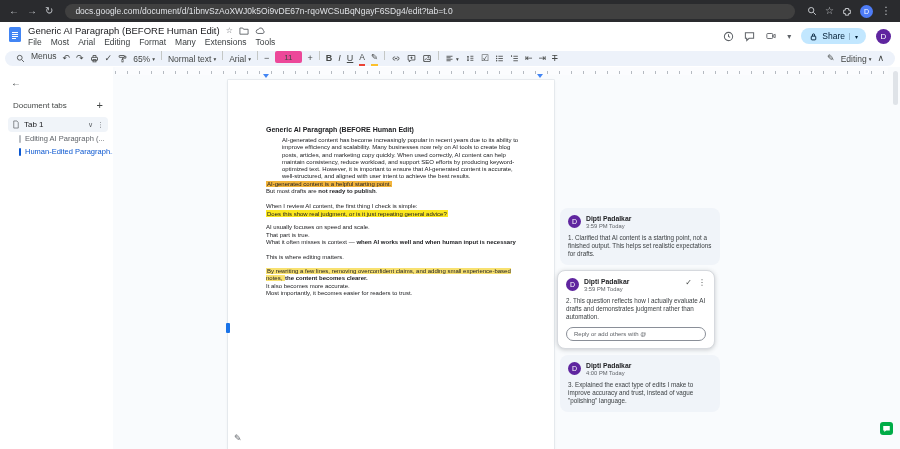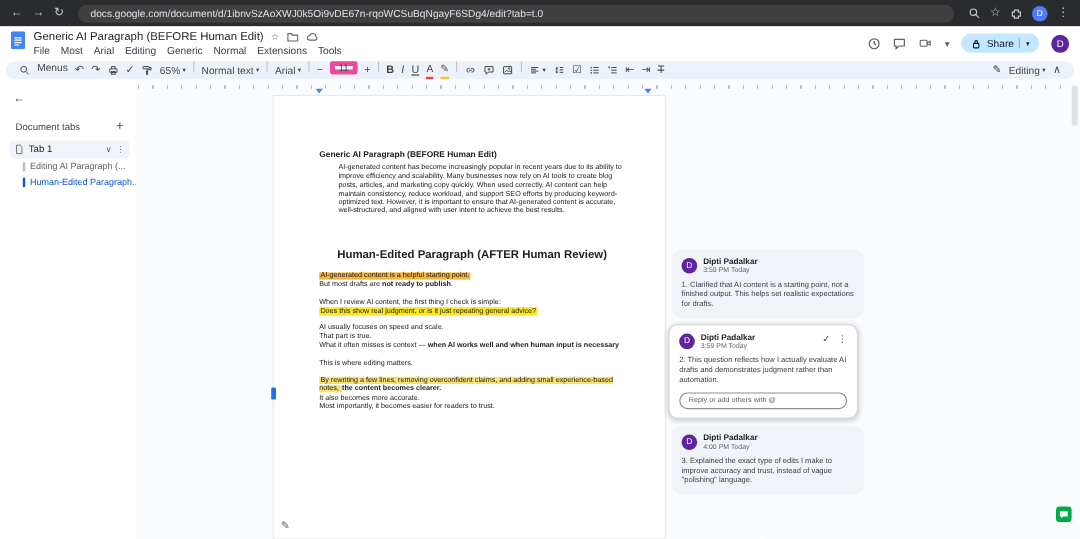--- a/index.html
+++ b/index.html
@@ -26,21 +26,21 @@
   .share{display:flex;align-items:center;gap:4px;background:#c2e7ff;border-radius:10px;height:16px;padding:0 8px;font-size:8.5px;color:#001d35;}
   .sharechev{border-left:1px solid rgba(0,29,53,.25);padding-left:5px;font-size:6px;}
   .davatar{width:15px;height:15px;border-radius:50%;background:#5f259f;color:#fff;font-size:8px;display:flex;align-items:center;justify-content:center;}
 
   
   .toolbar{position:absolute;top:51px;left:5px;right:5px;height:15px;background:#edf2fa;border-radius:999px;display:flex;gap:6px;padding:0 11px;font-size:8.5px;color:#444746;}
   .ticon{display:inline-flex;align-items:center;font-size:9px;color:#444746;line-height:1;}
   .tsep{width:1px;height:9px;background:#c4c7c5;flex:none;}
   .tdrop{display:inline-flex;align-items:center;gap:2px;white-space:nowrap;}
   .tchev{font-size:5.5px;color:#444746;}
-  .sizebox{border:4px solid #ec4899;border-radius:2px;padding:0 3px;font-size:8px;height:11px;display:inline-flex;align-items:center;background:#fff0;}
+  .sizebox{border:6px solid #ec4899;border-radius:2px;padding:0 3px;font-size:8px;height:11px;display:inline-flex;align-items:center;background:#fff0;}
   .tbold{font-weight:bold;}
   .tital{font-style:italic;}
   .tund{text-decoration:underline;}
   .tcolor{border-bottom:2px solid #ea4335;line-height:1;font-size:8.5px;}
   .thl{border-bottom:2px solid #fbc02d;line-height:1;font-size:8.5px;}
   .tclear{text-decoration:line-through;}
   .tright{margin-left:auto;display:flex;align-items:center;gap:6px;}
   svg.tsvg{stroke:#444746;fill:none;stroke-width:1.1;}
 
   
@@ -145,22 +145,22 @@
           <svg class="gic" width="11" height="9" viewBox="0 0 13 10">
               <path d="M3.5 8.5a2.3 2.3 0 1 1 .4-4.6 3 3 0 0 1 5.8.9 2 2 0 0 1-.3 3.7z"></path>
             </svg>
         </span>
       </div>
       <div class="menurow">
         <span>File</span>
         <span>Most</span>
         <span>Arial</span>
         <span>Editing</span>
-        <span>Generic</span>
-        <span>Normal</span>
+        <span>Format</span>
+        <span>Many</span>
         <span>Extensions</span>
         <span>Tools</span>
       </div>
     </div>
     <div class="hright">
       <span class="hicon">
         <svg class="gic" width="11" height="11" viewBox="0 0 12 12">
             <circle cx="6" cy="6" r="4.5"></circle>
             <path d="M6 3.5V6l1.8 1"></path>
           </svg>
@@ -330,21 +330,20 @@
 
   <div class="canvas">
     <div class="ruler">
       <span class="rmark left"></span>
       <span class="rmark right"></span>
     </div>
 
     <div class="page">
       <div class="doc-h3">Generic AI Paragraph (BEFORE Human Edit)</div>
       <div class="doc-p1">AI-generated content has become increasingly popular in recent years due to its ability to improve efficiency and scalability. Many businesses now rely on AI tools to create blog posts, articles, and marketing copy quickly. When used correctly, AI content can help maintain consistency, reduce workload, and support SEO efforts by producing keyword-optimized text. However, it is important to ensure that AI-generated content is accurate, well-structured, and aligned with user intent to achieve the best results.</div>
-      <div class="doc-h2">Human-Edited Paragraph (AFTER Human Review)</div>
 
       <div class="dline">
         <span class="hl1">AI-generated content is a helpful starting point.</span>
       </div>
       <div class="dline">
         <span>But most drafts are </span><b>not ready to publish</b><span>.</span>
       </div>
       <div class="gap"></div>
       <div class="dline">When I review AI content, the first thing I check is simple:</div>
       <div class="dline">

